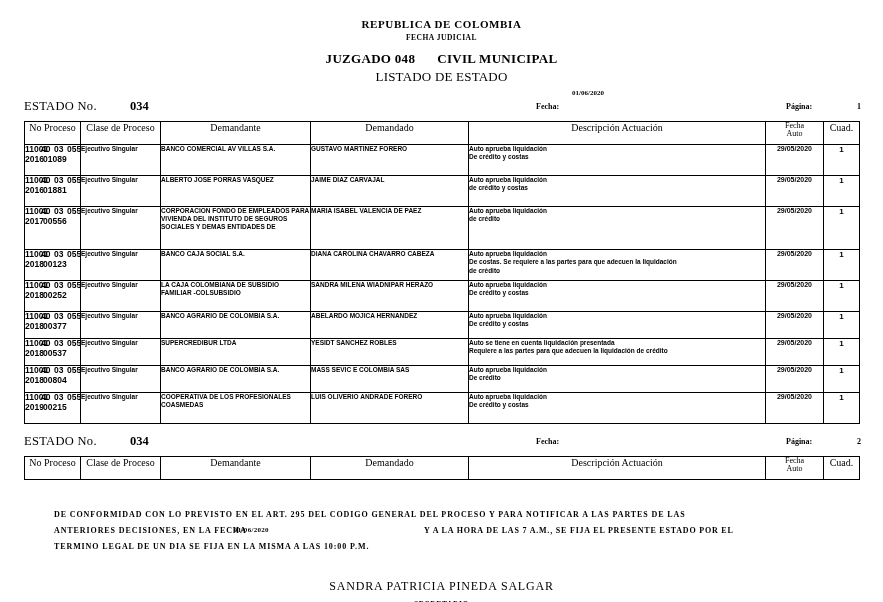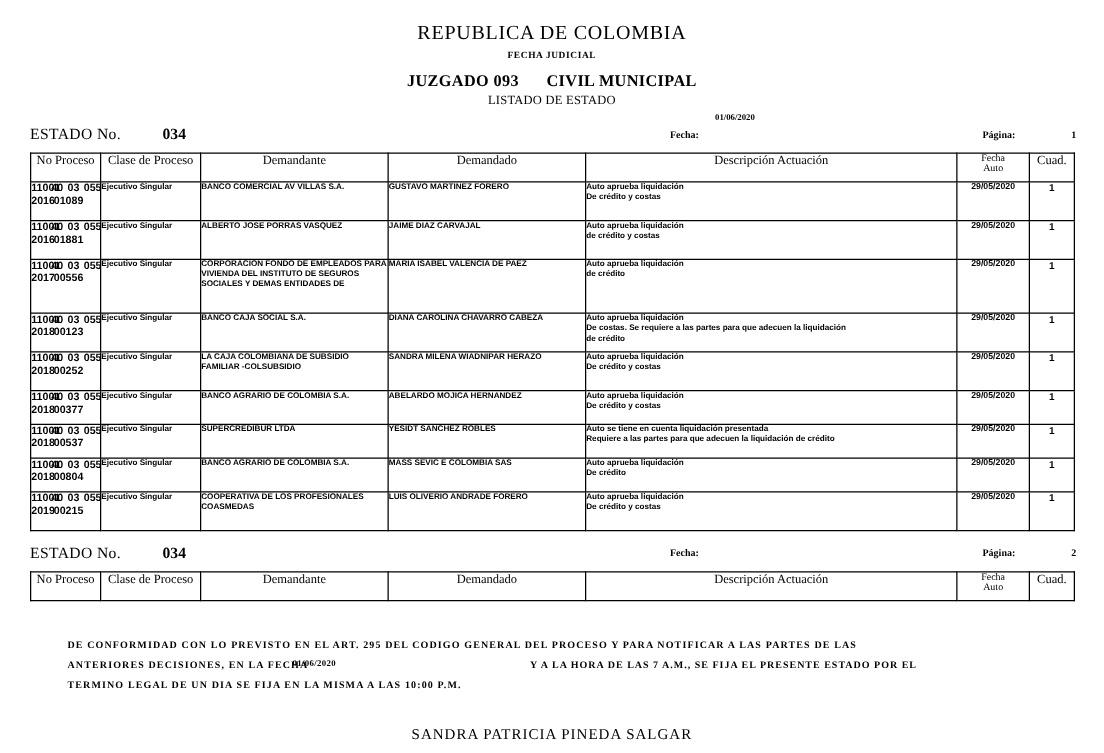--- a/index.html
+++ b/index.html
@@ -19,40 +19,40 @@
     position: relative;
     width: 883px;
     height: 602px;
   }
   
   .hdr {
     text-align: center;
   }
   .hdr-line1 {
     font-family: "Liberation Serif", serif;
-    font-size: 16px;
+    font-size: 11px;
     letter-spacing: 0.6px;
     margin-top: 18px;
-    font-weight: normal;
+    font-weight: bold;
   }
   .hdr-line2 {
     font-size: 7.5px;
     letter-spacing: 0.5px;
     margin-top: 3px;
     font-weight: bold;
   }
   .hdr-line3 {
     font-size: 13px;
     font-weight: bold;
     margin-top: 9px;
     letter-spacing: 0.3px;
   }
   .hdr-line3 .gap { display:inline-block; width: 22px; }
   .hdr-line4 {
-    font-size: 10px;
+    font-size: 13px;
     margin-top: 2px;
     letter-spacing: 0.2px;
   }
   
   .estado-bar {
     position: relative;
     height: 22px;
     margin: 0 24px;
   }
   .estado-label {
@@ -230,21 +230,21 @@
 </style>
 </head>
 <body>
 
 <div class="page">
 
   <div class="hdr">
     <div class="hdr-line1">REPUBLICA  DE  COLOMBIA</div>
     <div class="hdr-line2">FECHA  JUDICIAL</div>
     <div class="hdr-line3">
-      <span>JUZGADO   093</span><span class="gap"></span><span>CIVIL MUNICIPAL</span>
+      <span>JUZGADO   048</span><span class="gap"></span><span>CIVIL MUNICIPAL</span>
     </div>
     <div class="hdr-line4">LISTADO DE ESTADO</div>
   </div>
 
   <div class="spacer-22"></div>
 
   <div class="estado-bar">
     <div class="fecha-val">01/06/2020</div>
     <div class="estado-label">ESTADO No.</div>
     <div class="estado-num">034</div>

